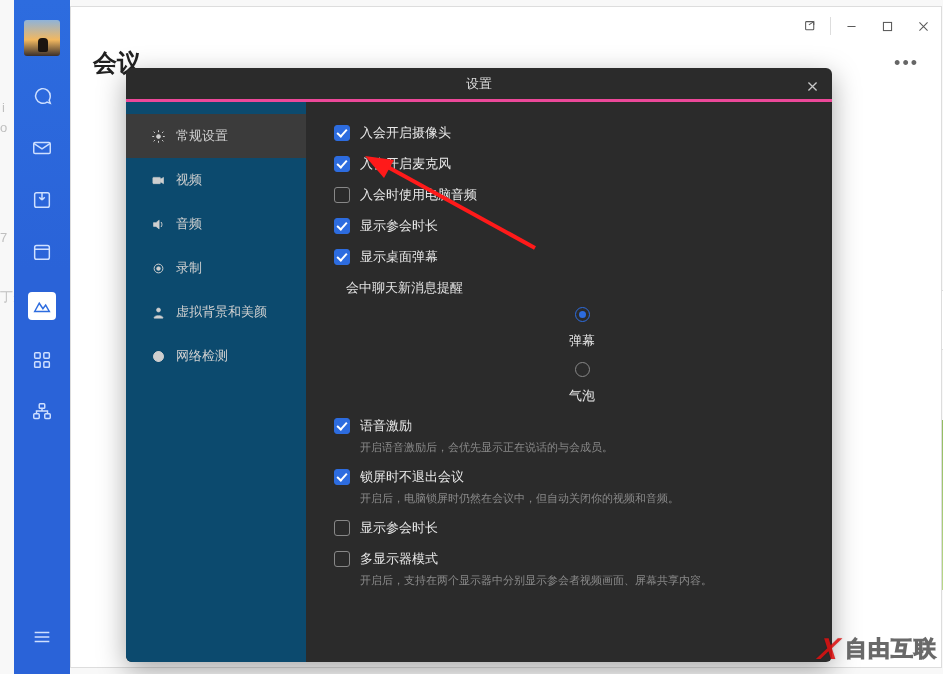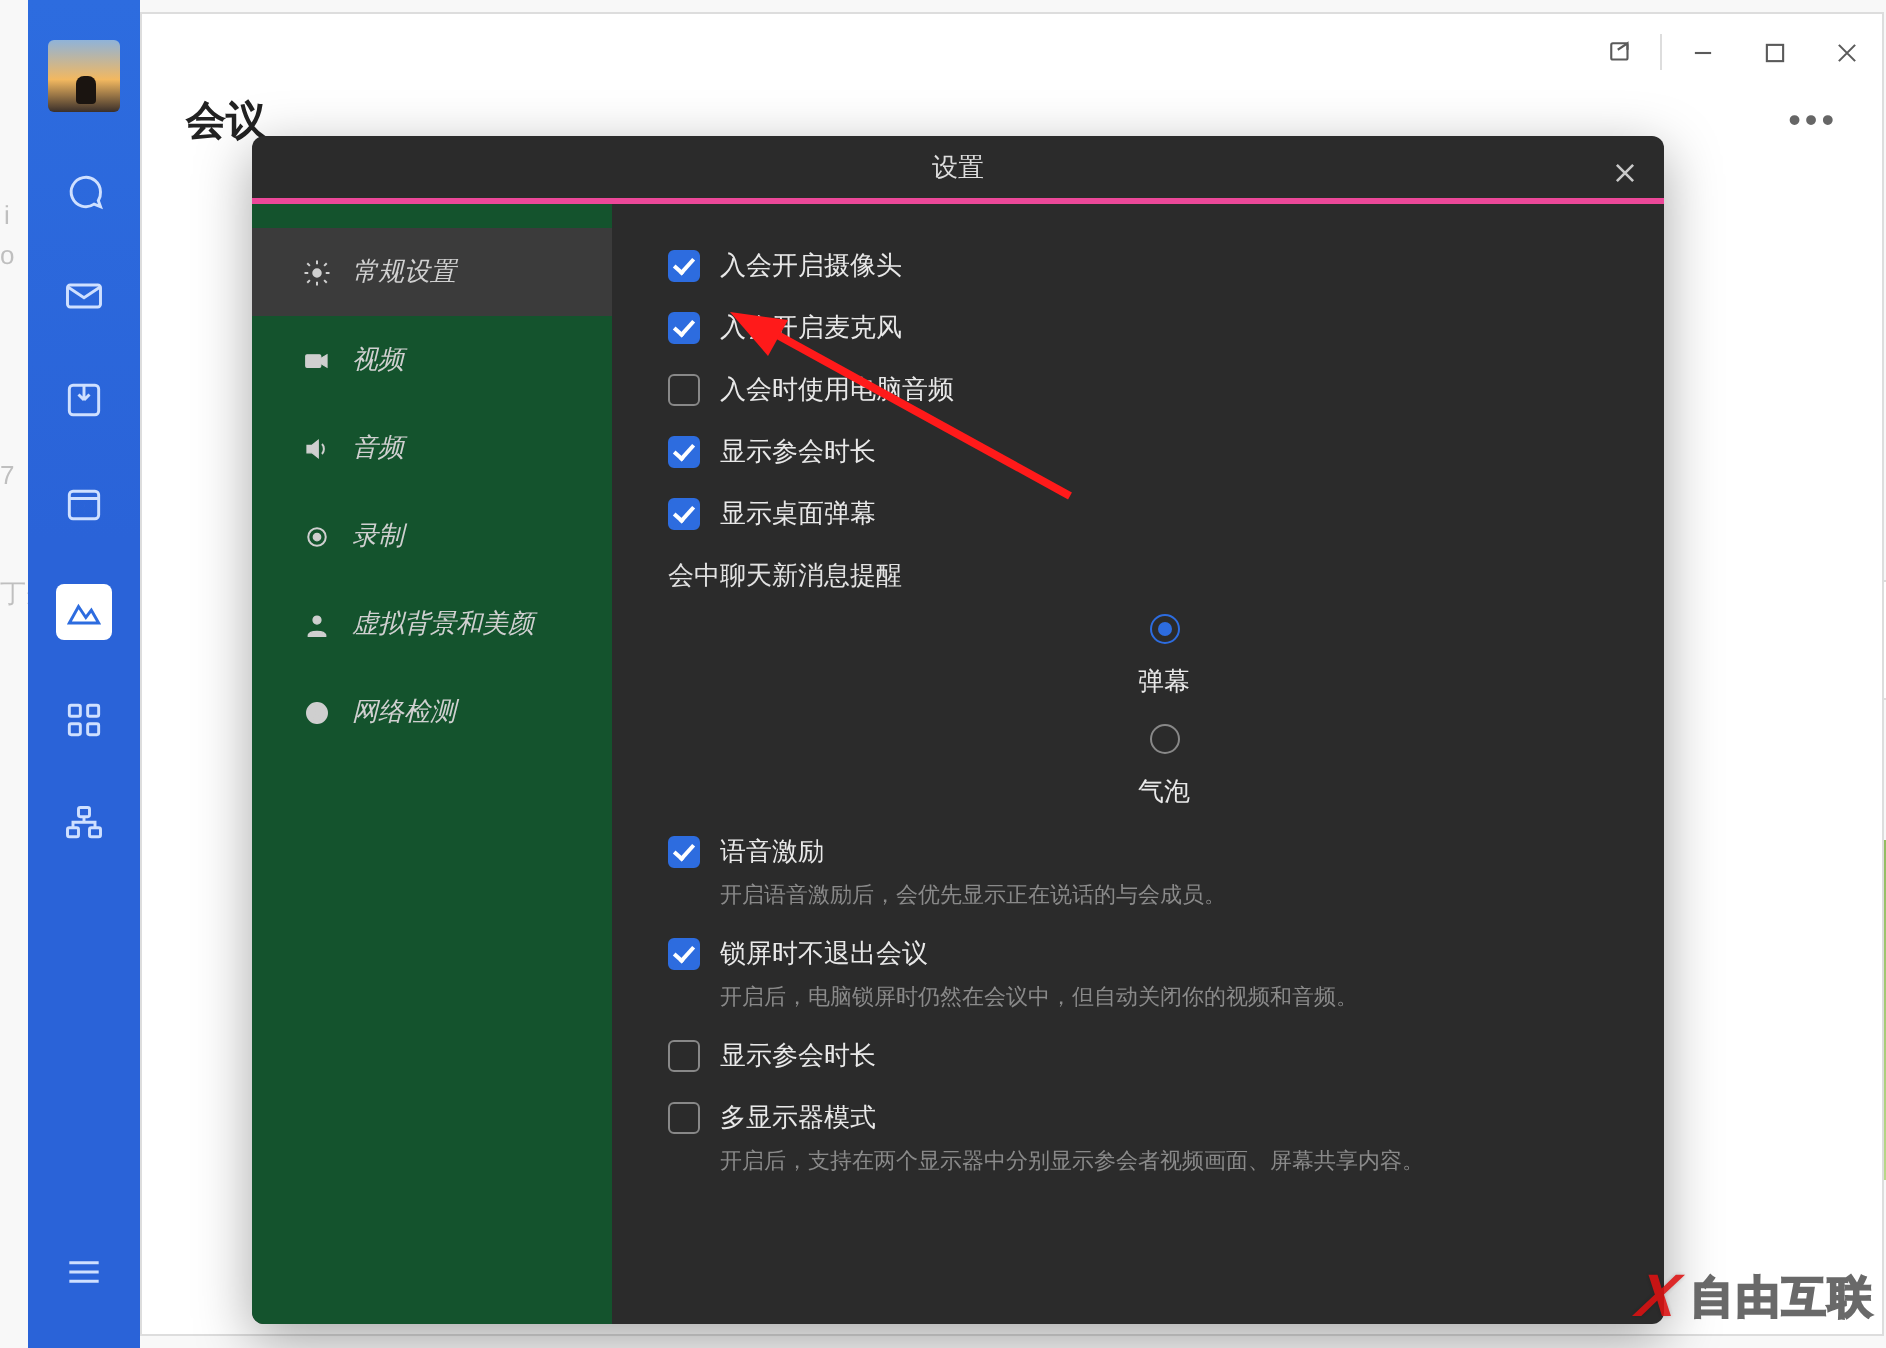--- a/index.html
+++ b/index.html
@@ -28,46 +28,46 @@
   
   .win {
     position:absolute; left:70px; top:6px; width:872px; height:662px;
     background:#fff; border:1px solid #ddd; z-index:1;
   }
   .titlebar { height:38px; display:flex; align-items:center; justify-content:flex-end; gap:0; }
   .titlebar .tbtn { width:36px; height:38px; display:flex; align-items:center; justify-content:center; color:#5a5a5a; cursor:pointer; }
   .titlebar .tbtn svg{width:13px;height:13px;stroke:#5a5a5a;fill:none;stroke-width:1.3;}
   .titlebar .sep{width:1px;height:18px;background:#ddd;margin:0 2px;}
   .header { padding:2px 22px 10px; display:flex; align-items:center; justify-content:space-between; }
-  .header h1{ font-size:20px; font-weight:600; color:#222; }
+  .header h1{ font-size:24px; font-weight:600; color:#222; }
   .header .dots{ font-size:18px; color:#666; letter-spacing:2px; cursor:pointer;}
 
   
   .dialog {
     position:absolute; left:126px; top:68px; width:706px; height:594px;
     background:#2b2b2b; border-radius:6px; color:#e6e6e6; display:flex; flex-direction:column;
     box-shadow:0 8px 28px rgba(0,0,0,.35); z-index:5; overflow:hidden;
   }
   .dlg-head { height:34px; display:flex; align-items:center; justify-content:center; position:relative; font-size:13px; color:#ddd; border-bottom:3px solid #ec4899;}
   .dlg-close { position:absolute; right:8px; top:6px; width:24px; height:24px; display:flex; align-items:center; justify-content:center; cursor:pointer; }
   .dlg-close svg{width:13px;height:13px;stroke:#c8c8c8;stroke-width:1.6;}
   .dlg-body { flex:1; display:flex; }
-  .dlg-nav { width:180px; background:#14532d; padding-top:12px;font-style:italic;}
+  .dlg-nav { width:180px; background:#0c4a6e; padding-top:12px;}
   .nav-item { height:44px; display:flex; align-items:center; gap:10px; padding-left:24px; color:#d0d0d0; font-size:13px; cursor:pointer;}
   .nav-item.active { background:#3b3b3b; }
   .nav-item .nic{width:16px;height:16px;display:flex;align-items:center;justify-content:center;}
   .nav-item .nic svg{width:15px;height:15px;stroke:#cfcfcf;fill:#cfcfcf;}
   .dlg-content { flex:1; padding:22px 28px 20px 28px; font-size:13px; overflow:auto;}
   .opt { display:flex; align-items:flex-start; gap:10px; margin-bottom:13px; }
   .opt .cb { width:16px; height:16px; border:1.5px solid #888; border-radius:3px; flex:none; position:relative; cursor:pointer; margin-top:1px;}
   .opt .cb.checked{ background:#2d6cdf; border-color:#2d6cdf;}
   .opt .cb.checked::after{content:"";position:absolute;left:4px;top:1px;width:4px;height:8px;border:solid #fff;border-width:0 2px 2px 0;transform:rotate(42deg);}
   .opt .lbl { color:#e8e8e8; }
   .opt .desc { color:#8a8a8a; font-size:11px; margin-top:5px; display:block;}
-  .section-title{ color:#e2e2e2; margin:6px 0 10px 0;}
+  .section-title{ color:#e2e2e2; margin:6px 0 10px 12px;}
   .radio-row{ display:flex; align-items:center; gap:10px; margin:0 0 12px 26px;flex-direction:column;}
   .radio{ width:15px;height:15px;border-radius:50%;border:1.5px solid #888;position:relative;cursor:pointer;}
   .radio.sel{border-color:#2d6cdf;}
   .radio.sel::after{content:"";position:absolute;left:3px;top:3px;width:7px;height:7px;border-radius:50%;background:#2d6cdf;}
   .radio-lbl{color:#e8e8e8;}
 
   
   .arrow{position:absolute; z-index:20; pointer-events:none;}
 
   

